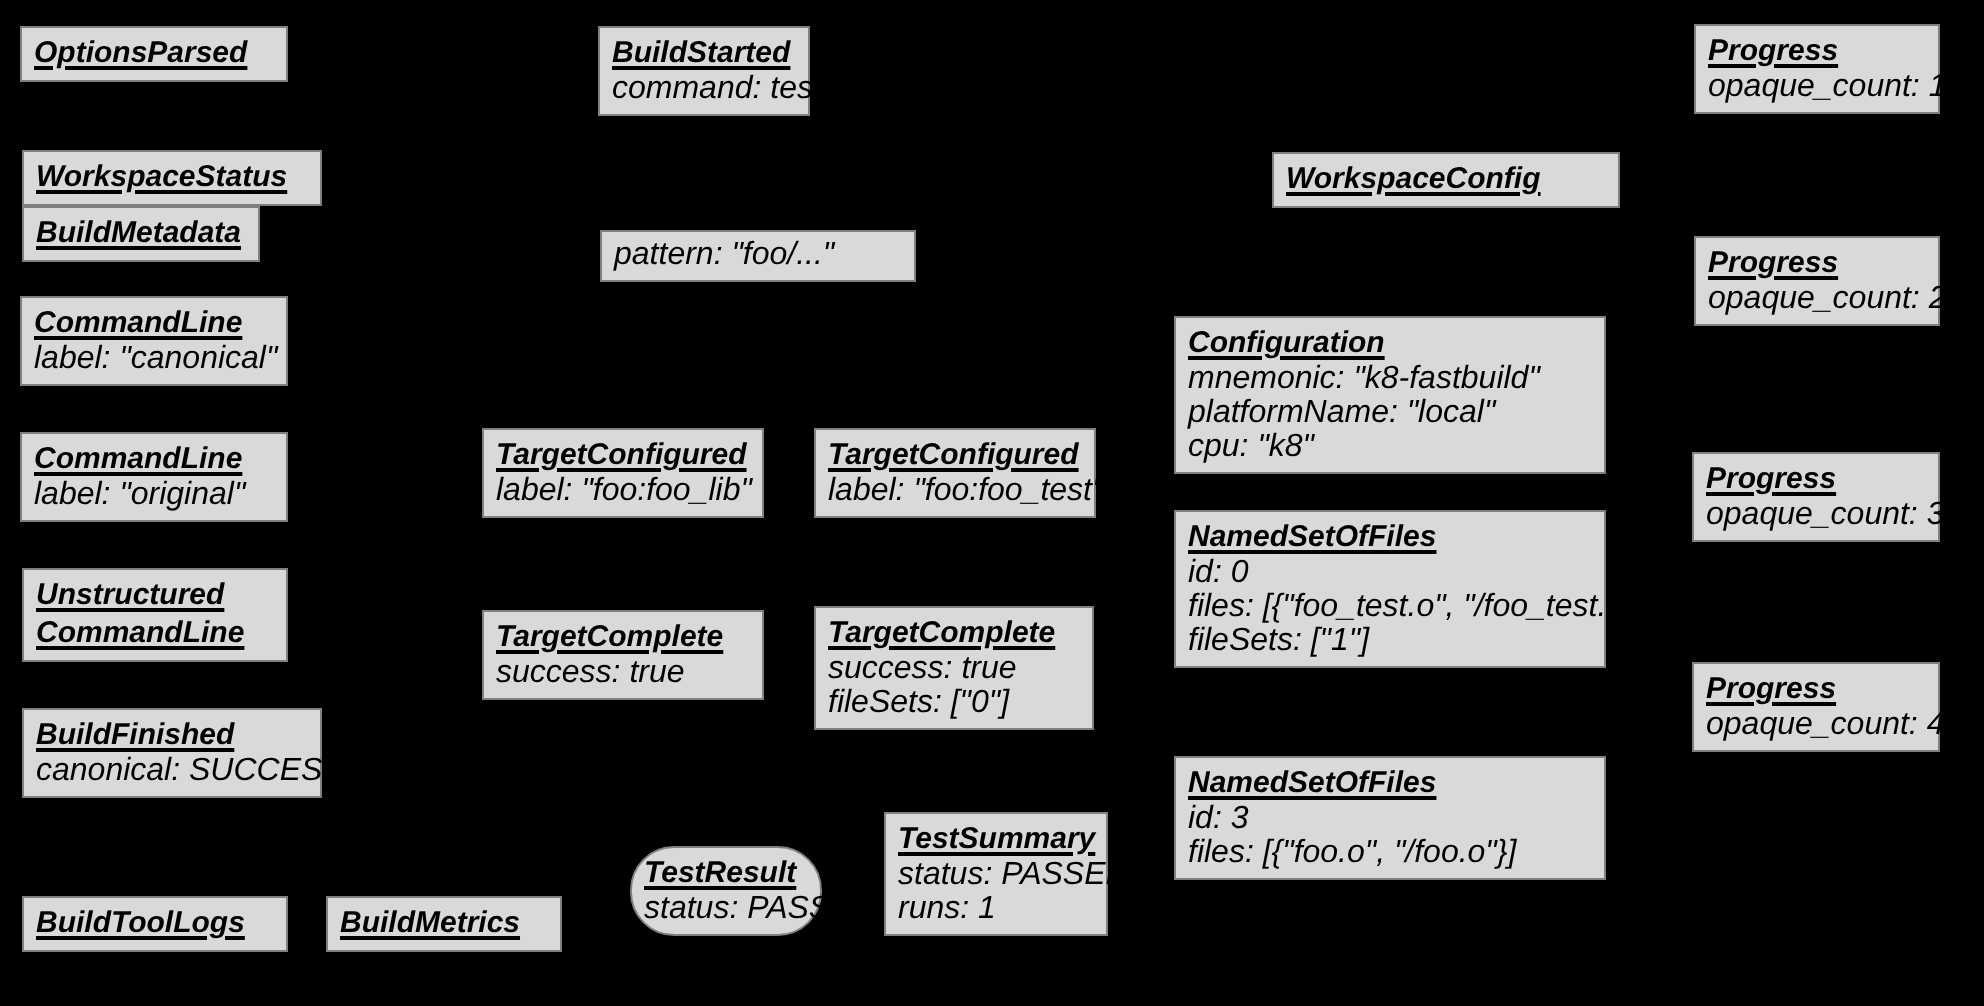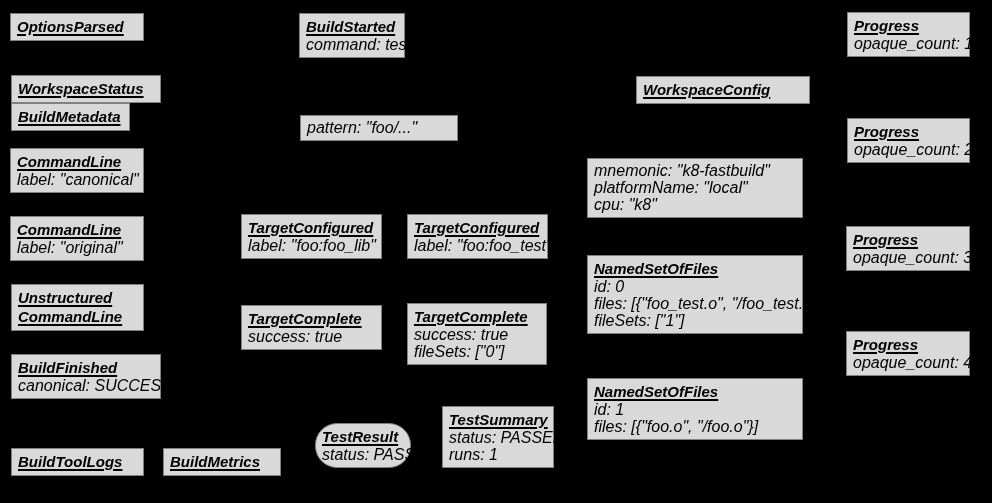--- a/index.html
+++ b/index.html
@@ -119,35 +119,36 @@
     <div class="t">TestSummary</div>
     <div class="l">status: PASSED</div>
     <div class="l">runs: 1</div>
   </div>
 
   <div class="box" style="left:624px; top:76px; width:174px;margin-left:12px;">
     <div class="t">WorkspaceConfig</div>
   </div>
 
   <div class="box" style="left:587px; top:158px; width:216px;">
+    <div class="t">Configuration</div>
     <div class="l">mnemonic: "k8-fastbuild"</div>
     <div class="l">platformName: "local"</div>
     <div class="l">cpu: "k8"</div>
   </div>
 
   <div class="box" style="left:587px; top:255px; width:216px;">
     <div class="t">NamedSetOfFiles</div>
     <div class="l">id: 0</div>
     <div class="l">files: [{"foo_test.o", "/foo_test.o"}]</div>
     <div class="l">fileSets: ["1"]</div>
   </div>
 
   <div class="box" style="left:587px; top:378px; width:216px;">
     <div class="t">NamedSetOfFiles</div>
-    <div class="l">id: 1</div>
+    <div class="l">id: 3</div>
     <div class="l">files: [{"foo.o", "/foo.o"}]</div>
   </div>
 
   <div class="box" style="left:847px; top:12px; width:123px;">
     <div class="t">Progress</div>
     <div class="l">opaque_count: 1</div>
   </div>
 
   <div class="box" style="left:847px; top:118px; width:123px;">
     <div class="t">Progress</div>

